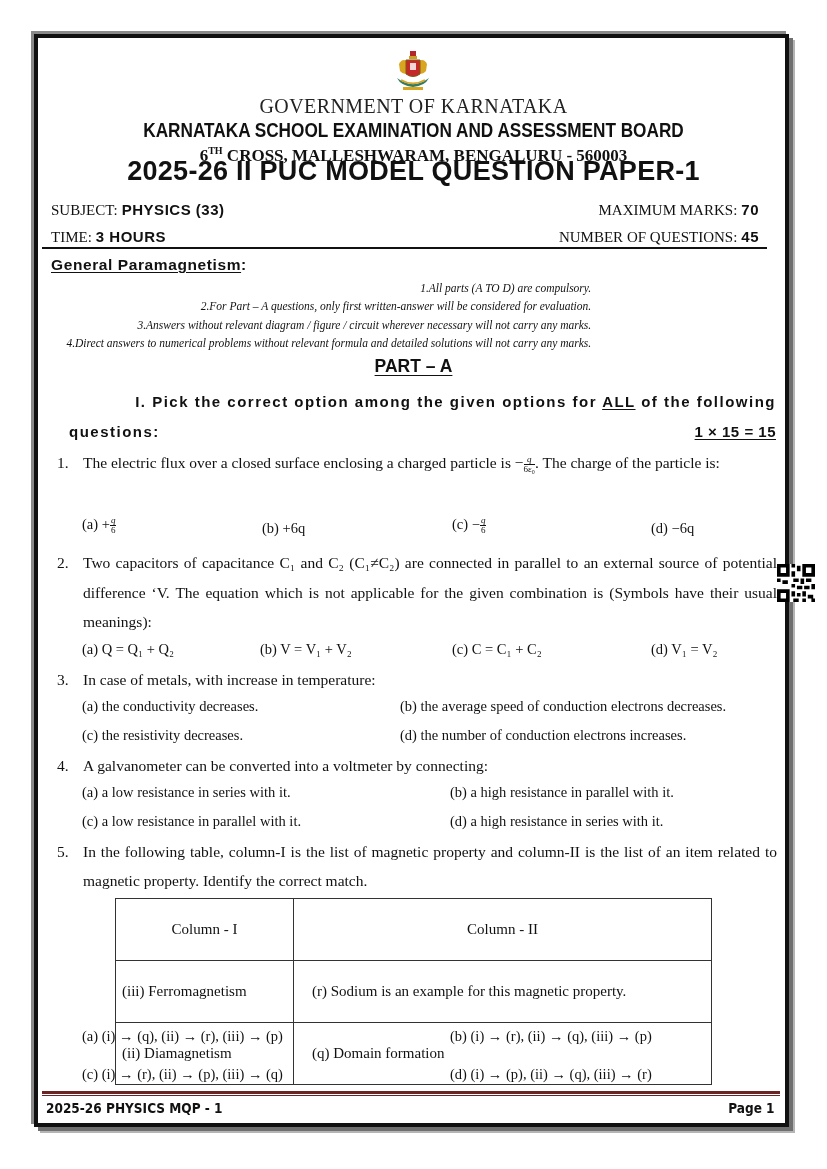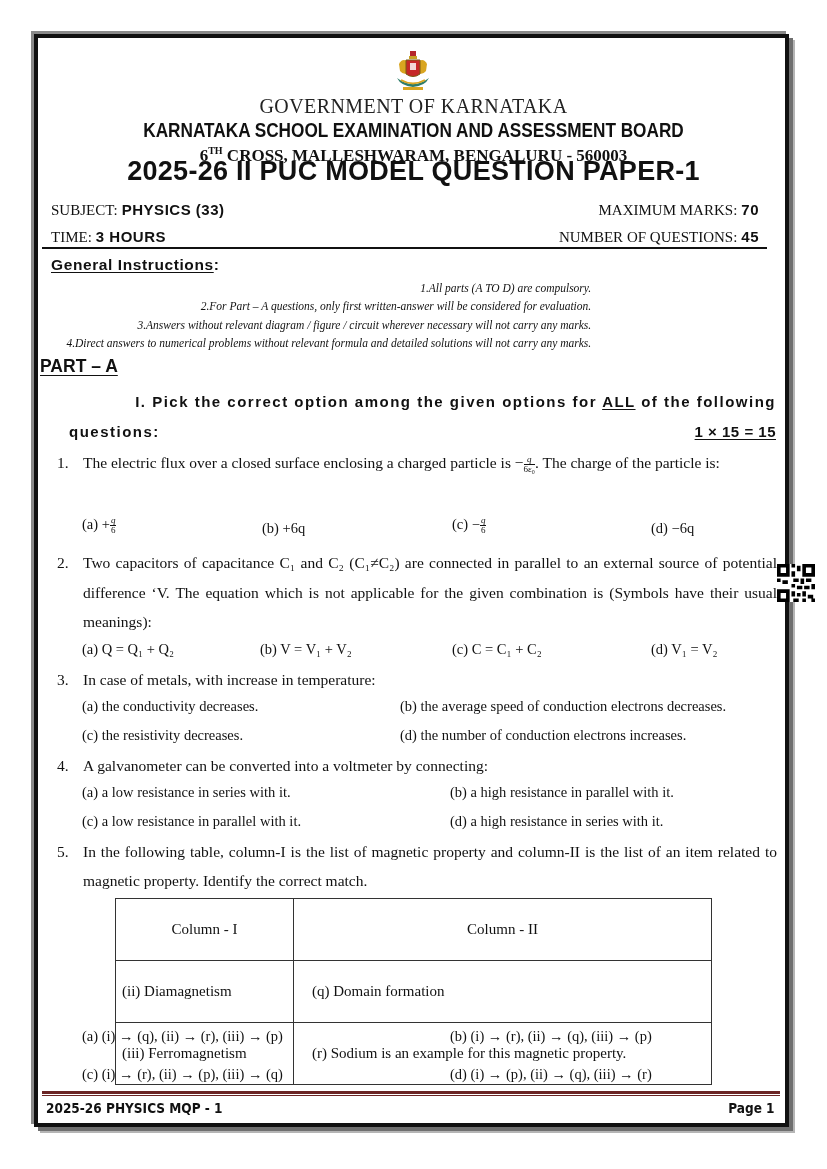--- a/index.html
+++ b/index.html
@@ -17,21 +17,21 @@
   .addr { top: 145px; font-size: 17px; font-weight: bold; }
   .addr sup { font-size: 10px; }
   .mqp { top: 156px; font-family: Liberation Sans, sans-serif; font-size: 27px; font-weight: bold; letter-spacing: 0.3px; }
   .meta-label { font-family: "Liberation Serif", serif; font-size: 15px; }
   .meta-val { font-family: "Liberation Sans", sans-serif; font-weight: bold; font-size: 15px; letter-spacing: 0.5px; }
   .rule { height: 2px; background: #111; }
   .gi-title { left: 51px; top: 256px; font-family: "Liberation Sans", sans-serif; font-weight: bold; font-size: 15.5px; letter-spacing: 0.6px; }
   .gi-title u { text-decoration: underline; text-underline-offset: 2px; }
   .gi-list { left: 51px; top: 279px; font-size: 11.5px; font-style: italic; font-family: "Liberation Serif", serif; line-height: 18.3px; text-align: right; }
   .gi-list .num { display: inline-block; width: 24px; }
-  .part { left: 40px; width: 747px; top: 356px; font-family: "Liberation Sans", sans-serif; font-weight: bold; font-size: 17.5px; }
+  .part { left: 40px; width: 747px; top: 356px; text-align: center; font-family: "Liberation Sans", sans-serif; font-weight: bold; font-size: 17.5px; }
   .part span { text-decoration: underline; text-underline-offset: 3px; }
   .instr { left: 51px; width: 725px; font-family: "Liberation Sans", sans-serif; font-weight: bold; font-size: 15px; letter-spacing: 1.5px; }
   .instr u { text-underline-offset: 2px; }
   .q { left: 57px; width: 720px; font-size: 15.5px; line-height: 20px; font-family: "Liberation Serif", serif; }
   .q .qn { position: absolute; left: 0; top: 0; }
   .q .qt { position: absolute; left: 26px; right: 0; top: 0; text-align: justify; }
   .opt { font-size: 14.5px; font-family: "Liberation Serif", serif; white-space: nowrap; }
   .frac { display: inline-block; vertical-align: middle; text-align: center; font-size: 9px; line-height: 9px; font-style: italic; }
   .frac .n { display: block; border-bottom: 1px solid #111; padding: 0 1px; }
   .frac .d { display: block; font-style: normal; }
@@ -77,21 +77,21 @@
 <div class="abs" style="left:51px; top:228px;">
   <span class="meta-label">TIME:</span>
   <span class="meta-val">3 HOURS</span>
 </div>
 <div class="abs" style="right:68px; top:228px;">
   <span class="meta-label">NUMBER OF QUESTIONS:</span>
   <span class="meta-val">45</span>
 </div>
 <div class="abs rule" style="left:42px; top:247px; width:725px;"></div>
 
-<div class="abs gi-title"><u>General Instructions</u><span>:</span></div>
+<div class="abs gi-title"><u>General Paramagnetism</u><span>:</span></div>
 <div class="abs gi-list">
   <div><span class="num">1.</span><span>All parts (A TO D) are compulsory.</span></div>
   <div><span class="num">2.</span><span>For Part – A questions, only first written-answer will be considered for evaluation.</span></div>
   <div><span class="num">3.</span><span>Answers without relevant diagram / figure / circuit wherever necessary will not carry any marks.</span></div>
   <div><span class="num">4.</span><span>Direct  answers to numerical problems without relevant formula and detailed solutions will not carry any marks.</span></div>
 </div>
 
 <div class="abs part"><span>PART – A</span></div>
 <div class="abs instr" style="top:393px;text-align:right;">
   <span>I.</span> <span>Pick the correct option among the given options for </span><u>ALL</u><span> of the following</span>
@@ -149,26 +149,26 @@
   <span class="qn">5.</span>
   <div class="qt" style="line-height:29px; top:-5px;">In the following table, column-I is the list of magnetic property and column-II is the list of an item related to magnetic property. Identify the correct match.</div>
 </div>
 <table class="match">
   <tbody>
       <tr>
     <td class="h c1">Column - I</td>
     <td class="h">Column - II</td>
   </tr>
   <tr>
+    <td class="c1">(iii) Ferromagnetism</td>
+    <td style="padding-left:18px;">(r) Sodium is an example for this magnetic property.</td>
+  </tr>
+  <tr>
     <td class="c1">(ii) Diamagnetism</td>
     <td style="padding-left:18px;">(q) Domain formation</td>
-  </tr>
-  <tr>
-    <td class="c1">(iii) Ferromagnetism</td>
-    <td style="padding-left:18px;">(r) Sodium is an example for this magnetic property.</td>
   </tr>
 </tbody>
   </table>
 <div class="abs opt" style="left:82px; top:1028px;">(a) (i) → (q), (ii) → (r), (iii) → (p)</div>
 <div class="abs opt" style="left:450px; top:1028px;">(b) (i) → (r), (ii) → (q), (iii) → (p)</div>
 <div class="abs opt" style="left:82px; top:1066px;">(c) (i) → (r), (ii) → (p), (iii) → (q)</div>
 <div class="abs opt" style="left:450px; top:1066px;">(d) (i) → (p), (ii) → (q), (iii) → (r)</div>
 
 <div class="abs footer-line1"></div>
 <div class="abs footer-line2"></div>

